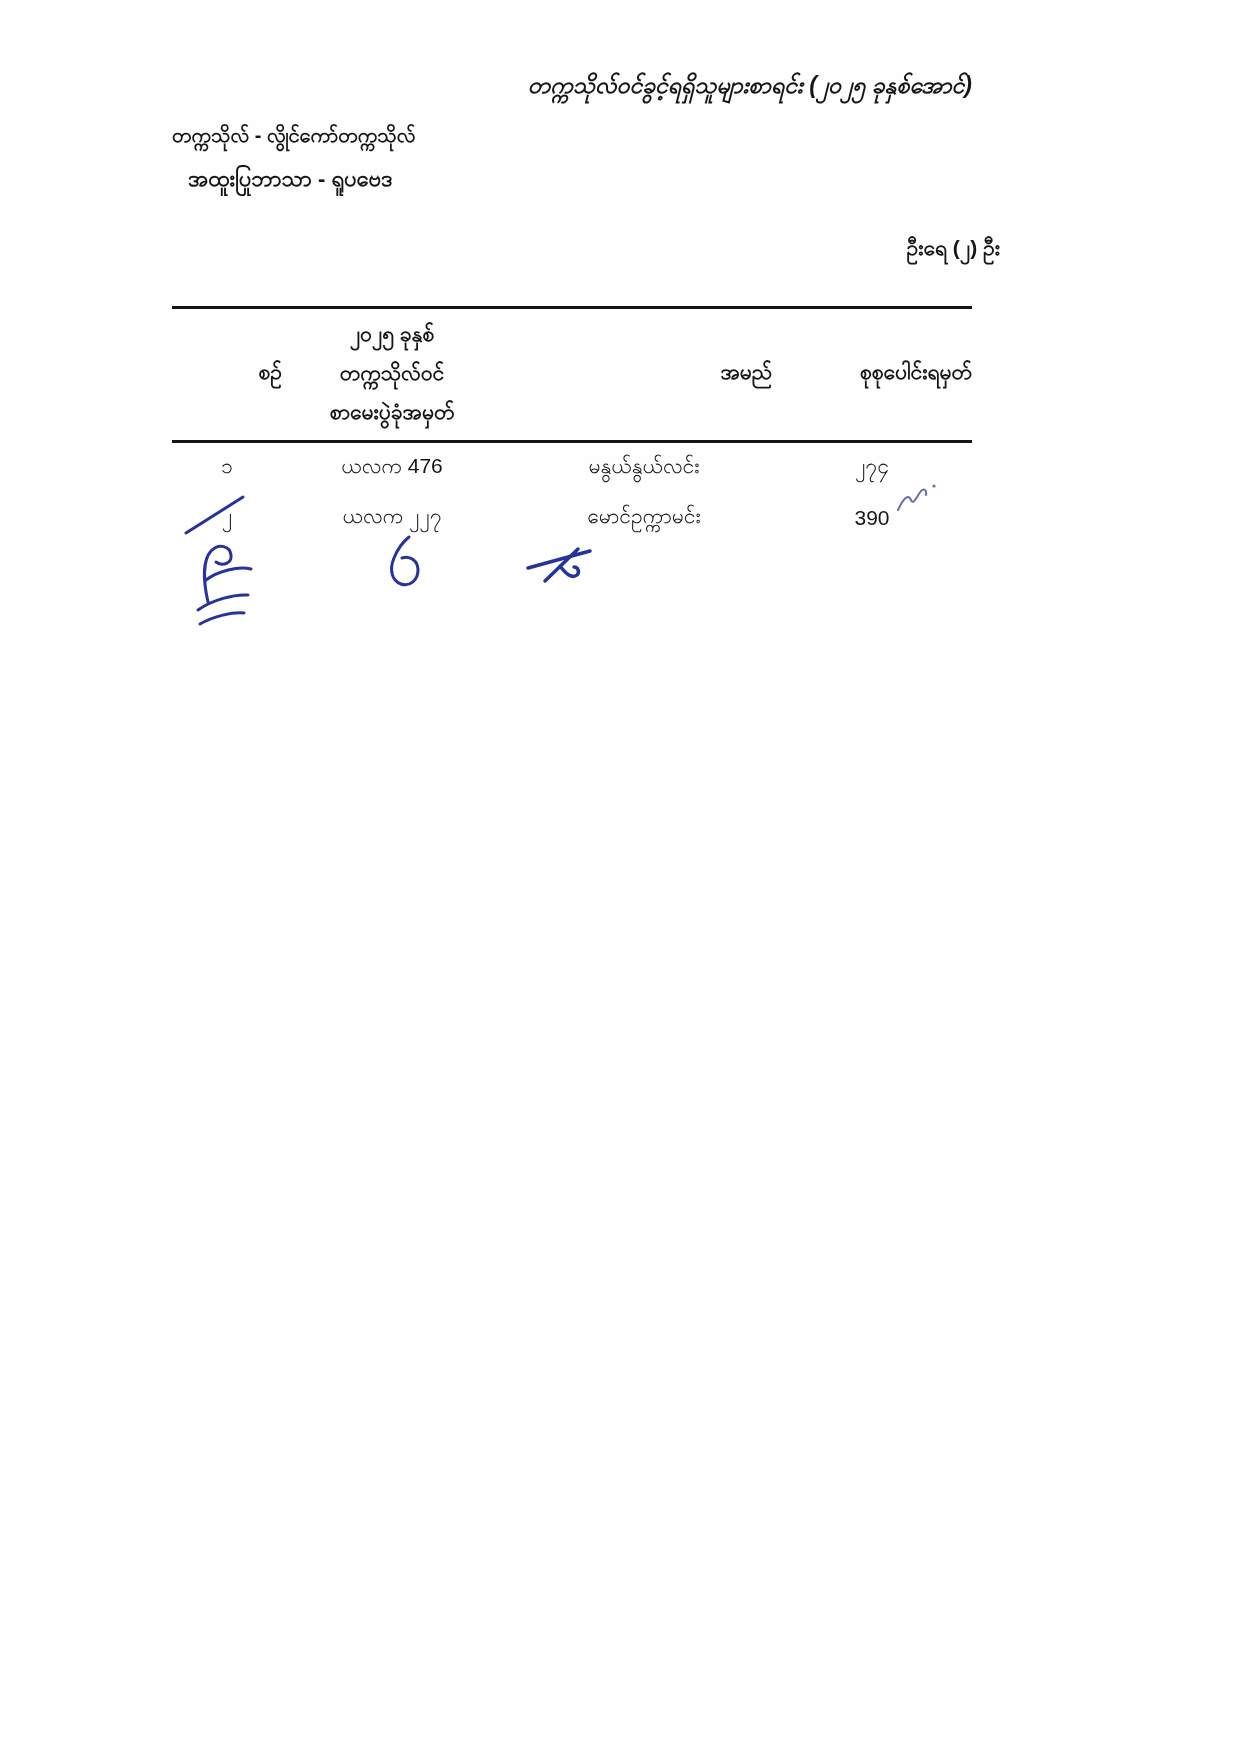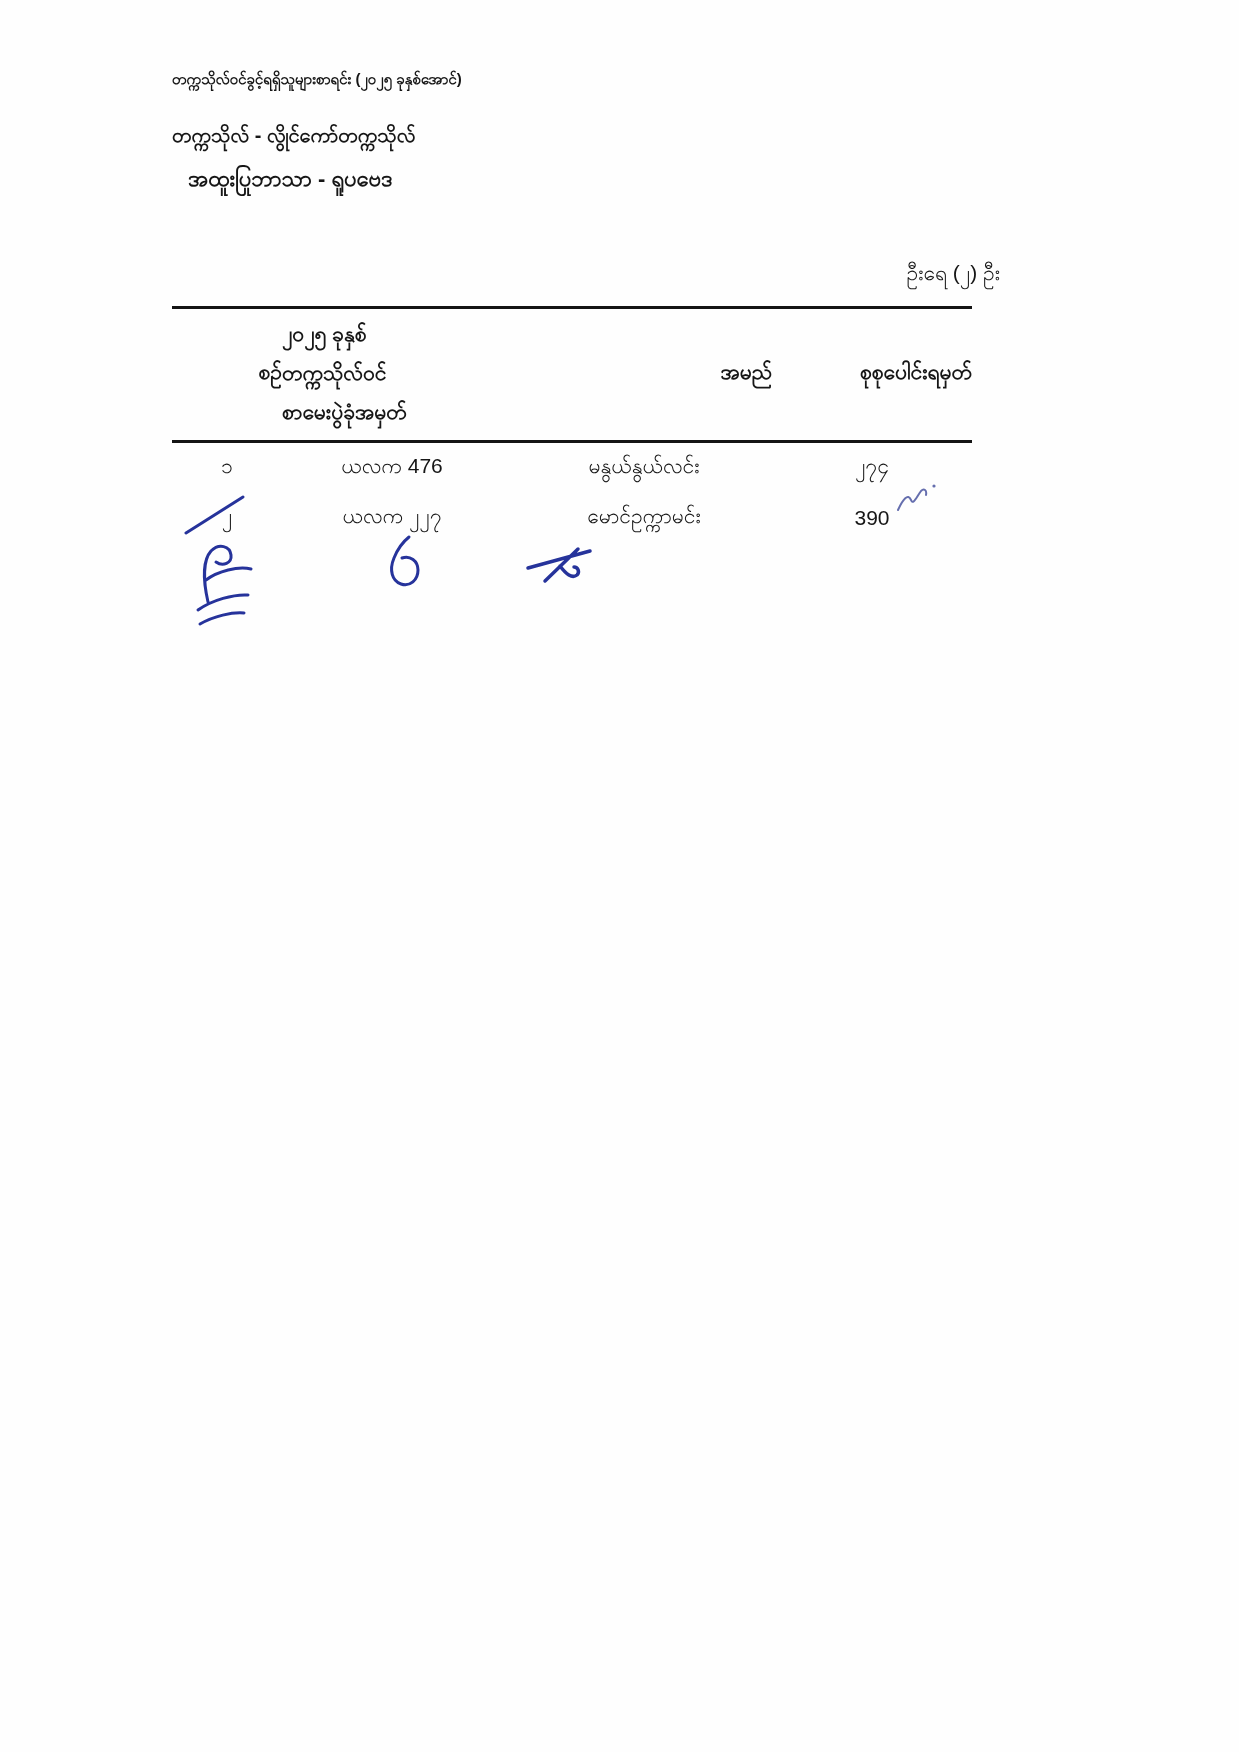--- a/index.html
+++ b/index.html
@@ -8,47 +8,47 @@
     position:relative;
     width:1239px; height:1752px;
     margin:0 auto;
     background:#fefefe;
     font-family:"Liberation Sans", sans-serif;
     color:#161616;
     overflow:hidden;
   }
   .doc-title {
     position:absolute; left:172px; top:68px; width:800px;
-    text-align:left; font-weight:bold; font-size:15px; line-height:1.5;
+    text-align:right; font-weight:bold; font-size:23px; line-height:1.5;font-style:italic;
   }
   .line-university {
     position:absolute; left:172px; top:120px;
     font-weight:bold; font-size:20px; line-height:1.5;
   }
   .line-subject {
     position:absolute; left:188px; top:162px;
     font-weight:bold; font-size:22px; line-height:1.5;
   }
   .count-line {
     position:absolute; left:172px; top:234px; width:828px;
-    text-align:right; font-weight:normal; font-size:21px;margin-top:25px;
+    text-align:right; font-weight:bold; font-size:21px;
   }
   .the-table {
     position:absolute; left:172px; top:306px; width:800px;
   }
   .rule { height:3px; background:#141414; }
   .thead {
     display:grid;
     grid-template-columns:110px 220px 270px 200px;
     align-items:center;
     padding:6px 0 8px 0;
     font-weight:bold; font-size:21px;
   }
   .th-center { text-align:right; }
-  .th-roll { line-height:1.85; }
+  .th-roll { text-align:center; line-height:1.85; }
   .tbody-row {
     display:grid;
     grid-template-columns:110px 220px 270px 200px;
     align-items:center;
     height:50px;
     font-size:21px;
   }
   .td-no, .td-roll, .td-total { text-align:center; }
   .td-name { text-align:center; padding-left:14px; }
   .ink-overlay {

